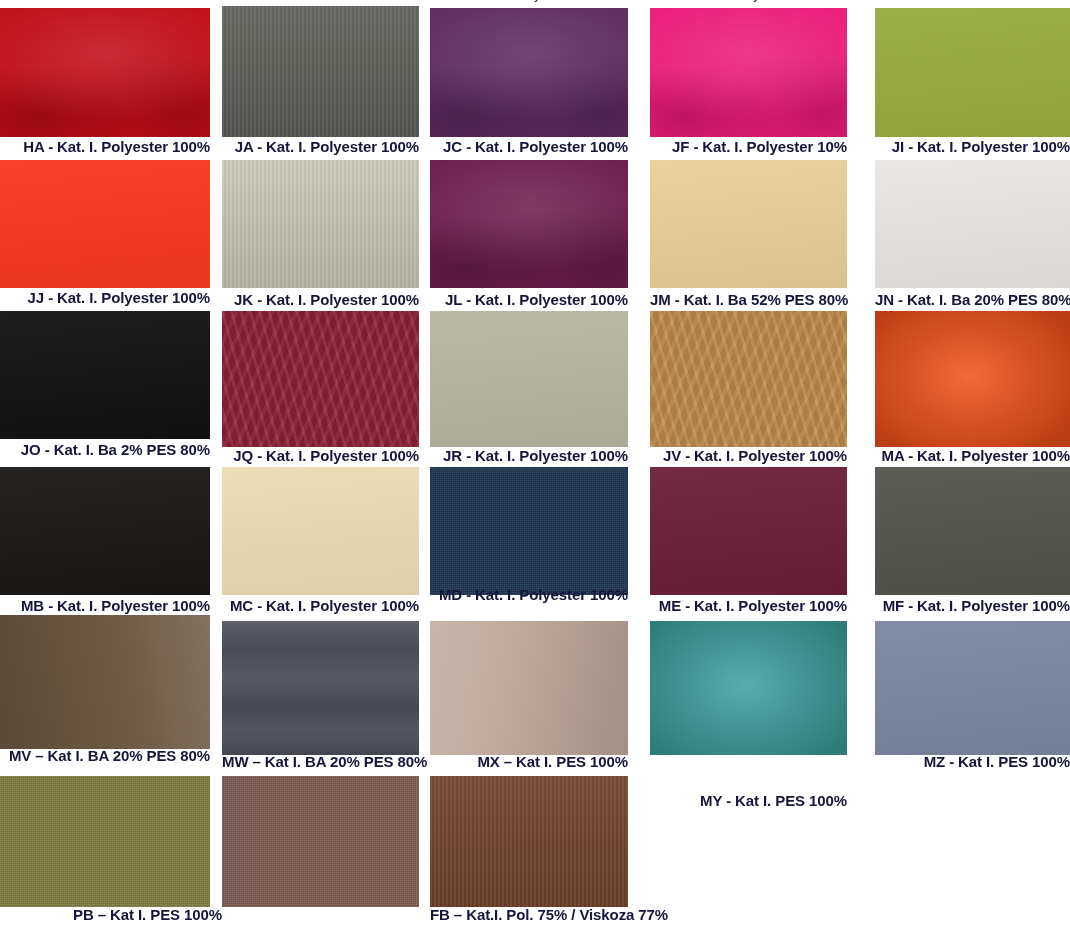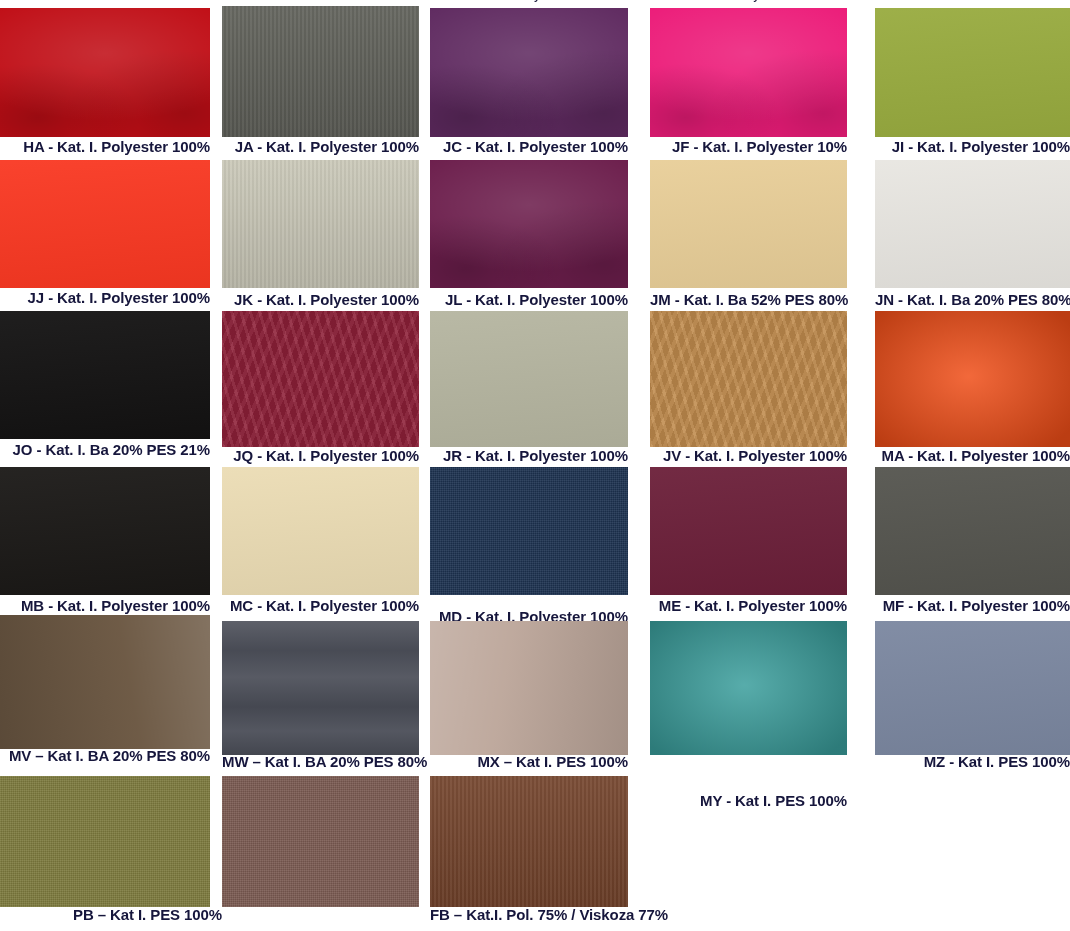--- a/index.html
+++ b/index.html
@@ -178,21 +178,21 @@
         <div class="swatch" style="background: rgb(232, 230, 225);">
           <div class="tex plain"></div>
         </div>
       </div>
       <div class="caption" style="left: 875px; top: 293px; width: 195px; color: rgb(22, 22, 60);">JN - Kat. I.  Ba 20% PES 80%</div>
       <div class="cell" style="left: 0px; top: 311px; width: 210px; height: 128px;">
         <div class="swatch" style="background: rgb(19, 18, 18);">
           <div class="tex plain"></div>
         </div>
       </div>
-      <div class="caption" style="left: 0px; top: 443px; width: 210px; color: rgb(22, 22, 60);">JO - Kat. I.  Ba 20% PES 21%</div>
+      <div class="caption" style="left: 0px; top: 443px; width: 210px; color: rgb(22, 22, 60);">JO - Kat. I.  Ba 2% PES 80%</div>
       <div class="cell" style="left: 222px; top: 311px; width: 197px; height: 136px;">
         <div class="swatch" style="background: rgb(141, 32, 56);">
           <div class="tex crease"></div>
         </div>
       </div>
       <div class="caption" style="left: 222px; top: 449px; width: 197px; color: rgb(22, 22, 60);">JQ - Kat. I. Polyester 100%</div>
       <div class="cell" style="left: 430px; top: 311px; width: 198px; height: 136px;">
         <div class="swatch" style="background: rgb(181, 181, 160);">
           <div class="tex plain"></div>
         </div>
@@ -220,21 +220,21 @@
         <div class="swatch" style="background: rgb(235, 220, 180);">
           <div class="tex plain"></div>
         </div>
       </div>
       <div class="caption" style="left: 222px; top: 599px; width: 197px; color: rgb(22, 22, 60);">MC - Kat. I. Polyester 100%</div>
       <div class="cell" style="left: 430px; top: 467px; width: 198px; height: 128px;">
         <div class="swatch" style="background: rgb(28, 50, 80);">
           <div class="tex weave"></div>
         </div>
       </div>
-      <div class="caption" style="left: 430px; top: 610px; width: 198px; color: rgb(22, 22, 60);">MD - Kat. I. Polyester 100%</div>
+      <div class="caption" style="left: 430px; top: 588px; width: 198px; color: rgb(22, 22, 60);">MD - Kat. I. Polyester 100%</div>
       <div class="cell" style="left: 650px; top: 467px; width: 197px; height: 128px;">
         <div class="swatch" style="background: rgb(107, 31, 57);">
           <div class="tex plain"></div>
         </div>
       </div>
       <div class="caption" style="left: 650px; top: 599px; width: 197px; color: rgb(22, 22, 60);">ME - Kat. I. Polyester 100%</div>
       <div class="cell" style="left: 875px; top: 467px; width: 195px; height: 128px;">
         <div class="swatch" style="background: rgb(84, 84, 78);">
           <div class="tex plain"></div>
         </div>

